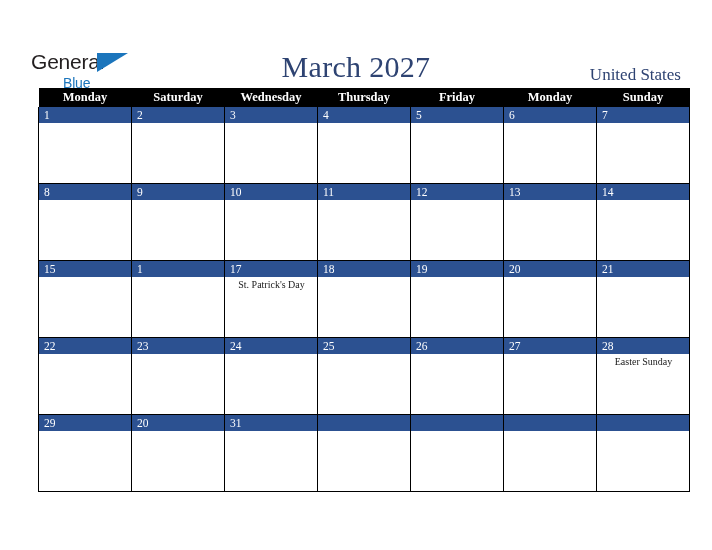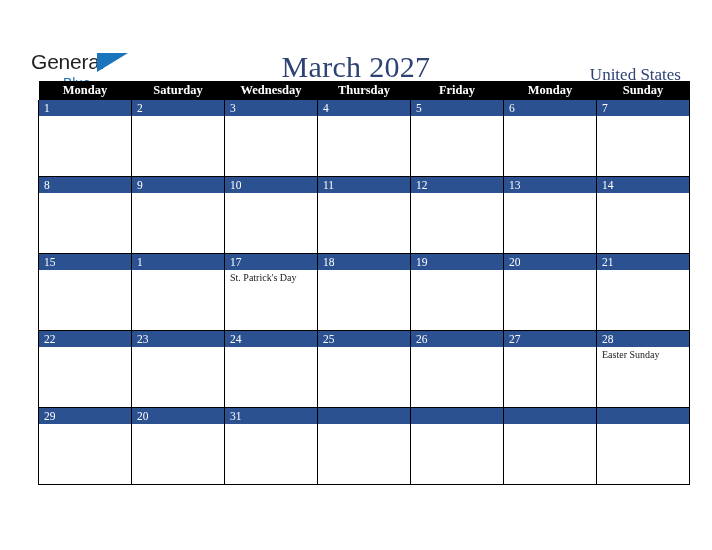--- a/index.html
+++ b/index.html
@@ -96,21 +96,21 @@
     font-size: 17px;
     font-weight: 400;
     color: #2e4372;
     white-space: nowrap;
   }
 
   
   .cal-wrap {
     position: absolute;
     left: 30px;
-    top: 81px;
+    top: 88px;
     width: 651px;
     padding-left: 8px;
   }
   table.cal {
     border-collapse: collapse;
     table-layout: fixed;
     width: 651px;
   }
   table.cal col { width: 93px; }
 
@@ -165,20 +165,21 @@
     padding: 2px 4px 0 5px;
     font-family: "Liberation Serif", serif;
     font-size: 10px;
     font-weight: 400;
     color: #1a1a1a;
     line-height: 12px;
   }
   .event {
     white-space: nowrap;
     overflow: hidden;
+    text-align: center;
   }
 </style>
 </head>
 <body>
 
 <div id="page">
 
   <div class="header-band">
 
     <div class="logo">

